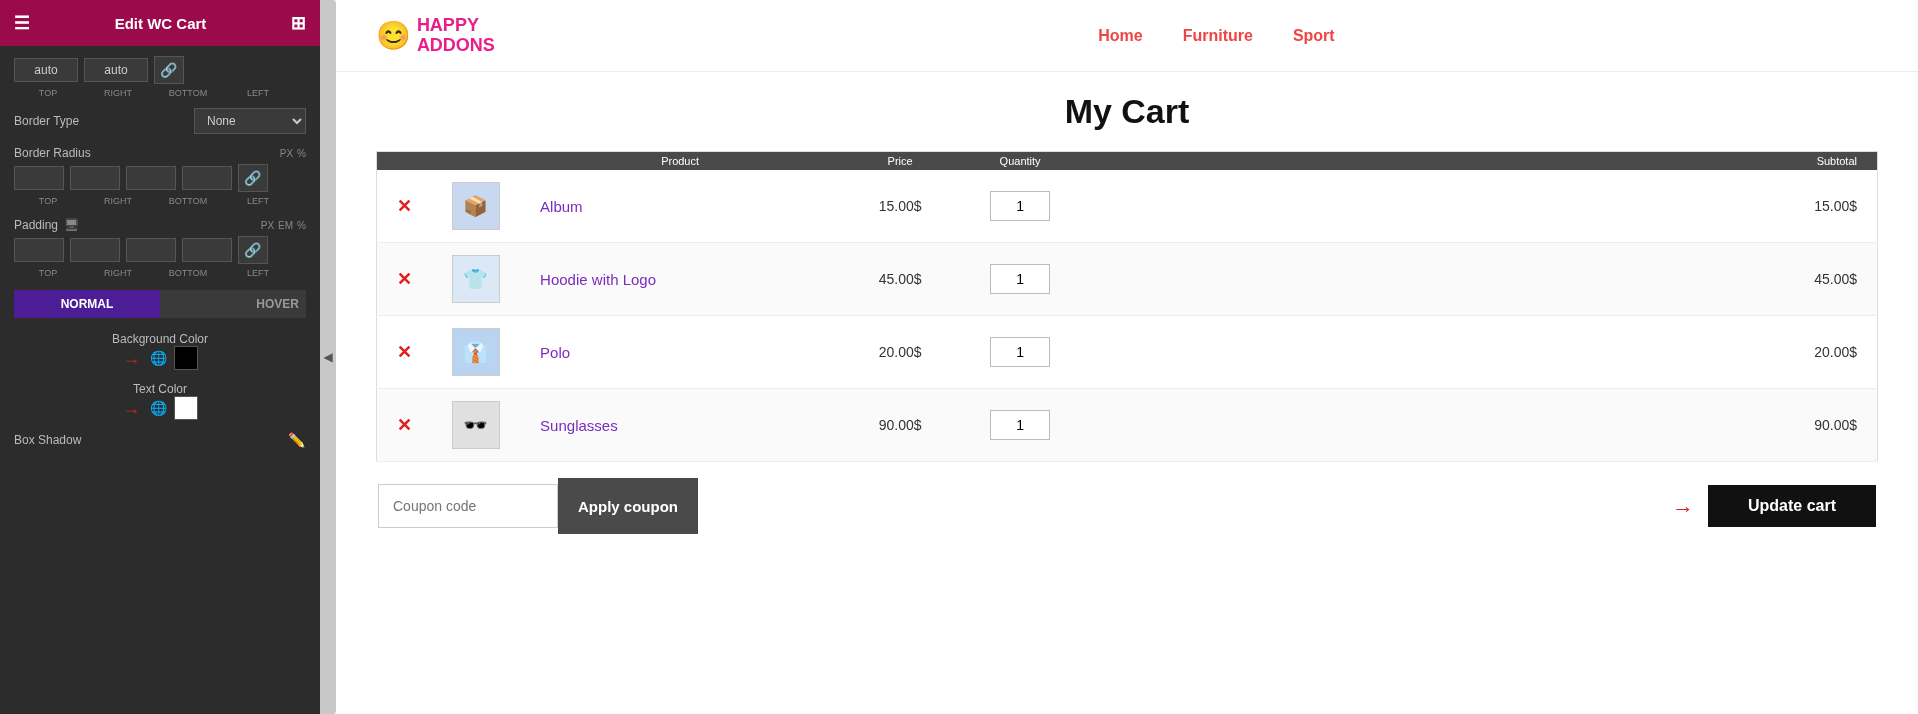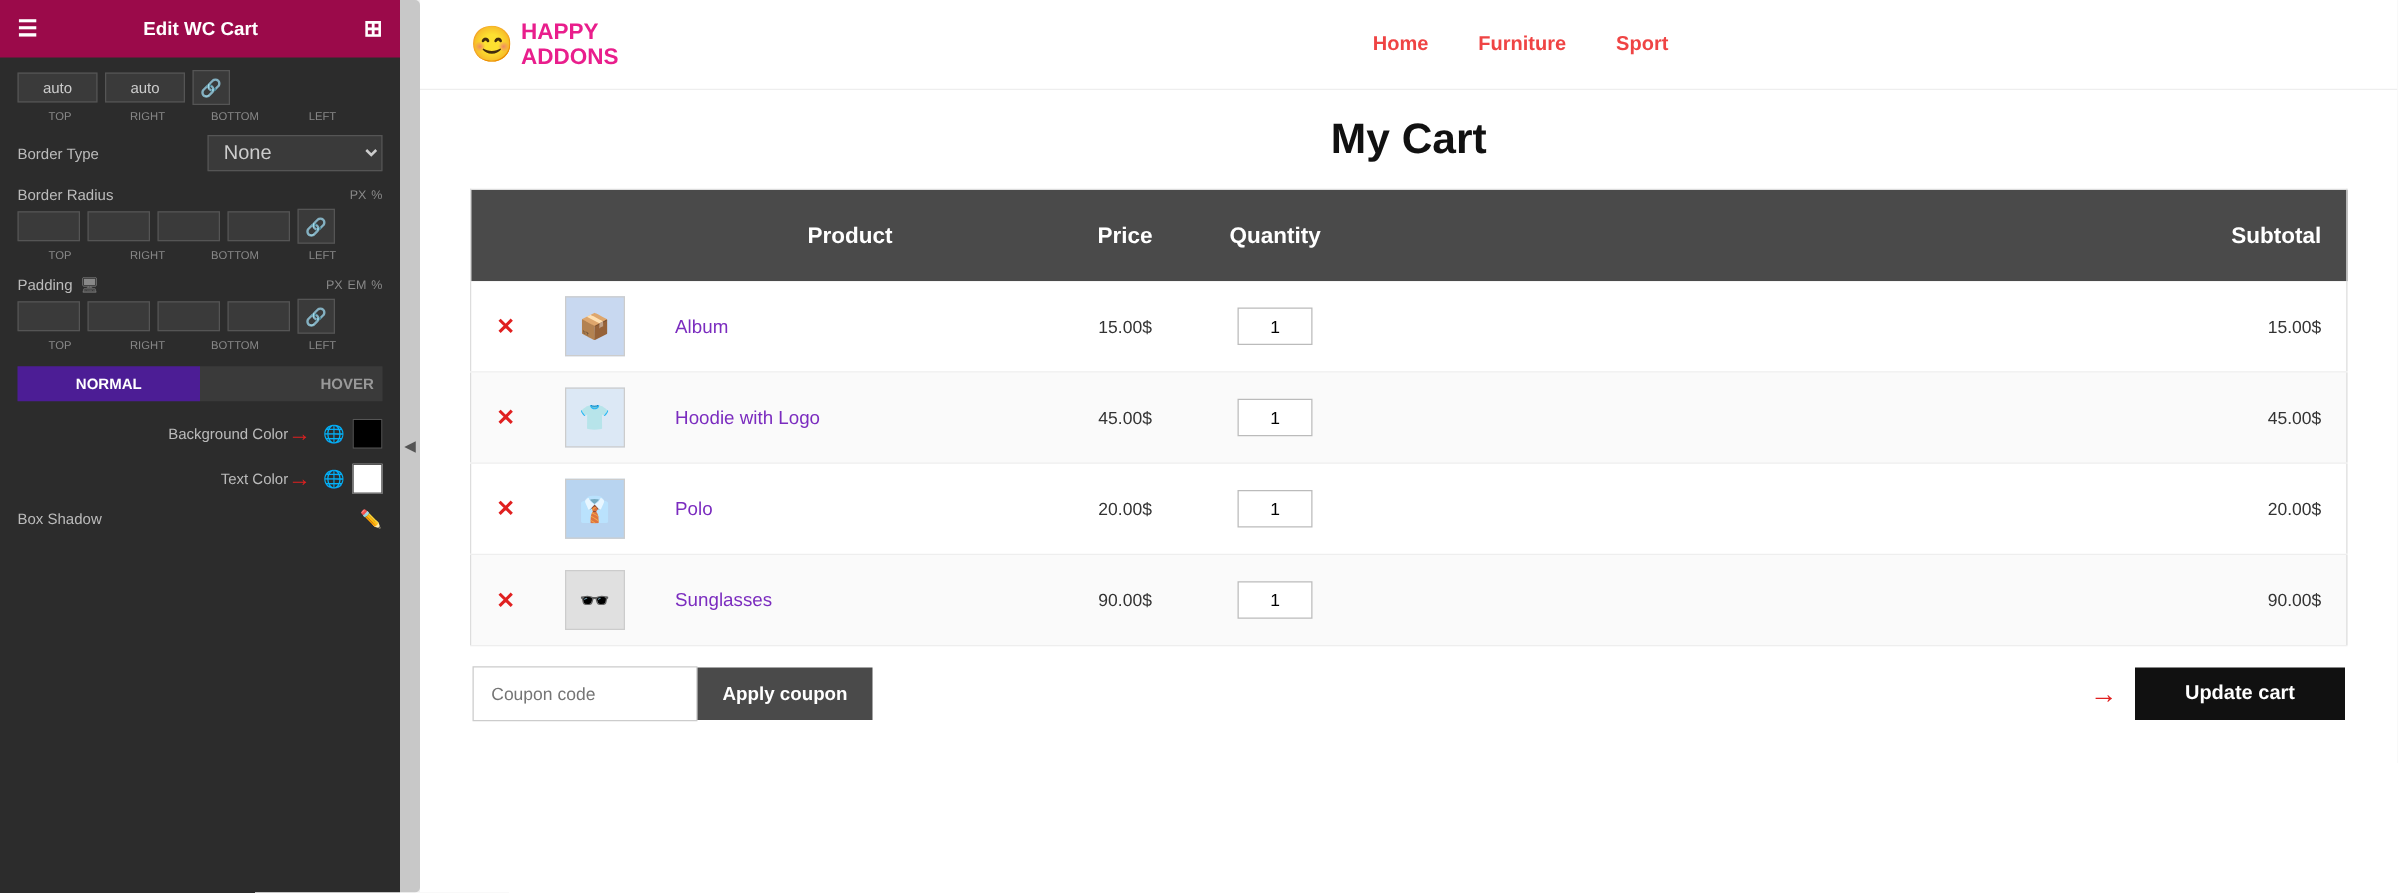--- a/index.html
+++ b/index.html
@@ -76,22 +76,22 @@
       align-items: center;
       justify-content: space-between;
       margin-bottom: 12px;
     }
     .prop-label { font-size: 12px; color: #bbb; }
     .prop-select {
       background: #3a3a3a;
       border: 1px solid #555;
       color: #ccc;
       padding: 4px 8px;
-      font-size: 16px;
-      width: 140px;
+      font-size: 12px;
+      width: 112px;
       cursor: pointer;
     }
 
     .border-radius-row {
       margin-bottom: 4px;
     }
     .border-radius-row .label-row {
       display: flex;
       justify-content: space-between;
       align-items: center;
@@ -142,22 +142,23 @@
       text-align: center;
       cursor: pointer;
       border: none;
     }
     .nh-btn.active { background: #4c1d95; color: #fff; }
     .nh-btn.inactive { background: #3a3a3a; color: #999; text-align: right; }
 
     .color-row {
       display: flex;
       align-items: center;
-      justify-content: flex-end;
+      justify-content: center;
       margin-bottom: 12px;
+      flex-direction: column;
     }
     .color-row .color-label { font-size: 12px; color: #bbb; }
     .color-controls {
       display: flex;
       align-items: center;
       gap: 6px;
     }
     .globe-icon { font-size: 14px; color: #888; cursor: pointer; }
     .color-swatch {
       width: 24px;
@@ -302,23 +303,23 @@
     .cart-table {
       width: 100%;
       border-collapse: collapse;
       border: 1px solid #ddd;
     }
     .cart-table thead tr {
       background: #4a4a4a;
       color: #fff;
     }
     .cart-table thead th {
-      padding: 26px 20px;
-      font-size: 18px;
-      font-weight: bold;
+      padding: 3px 20px;
+      font-size: 11px;
+      font-weight: normal;
       text-align: left;
     }
     .cart-table thead th.center { text-align: center; }
     .cart-table thead th.right { text-align: right; }
 
     .cart-table tbody tr {
       border-bottom: 1px solid #eee;
       background: #fff;
     }
     .cart-table tbody tr:nth-child(even) { background: #fafafa; }
@@ -390,21 +391,21 @@
       height: 44px;
     }
     .apply-coupon-btn {
       background: #4a4a4a;
       color: #fff;
       border: none;
       padding: 10px 20px;
       font-size: 15px;
       font-weight: bold;
       cursor: pointer;
-      height: 42px;
+      height: 56px;
     }
 
     .right-actions {
       display: flex;
       align-items: center;
       gap: 14px;
     }
     .arrow-right {
       color: #e02020;
       font-size: 22px;

